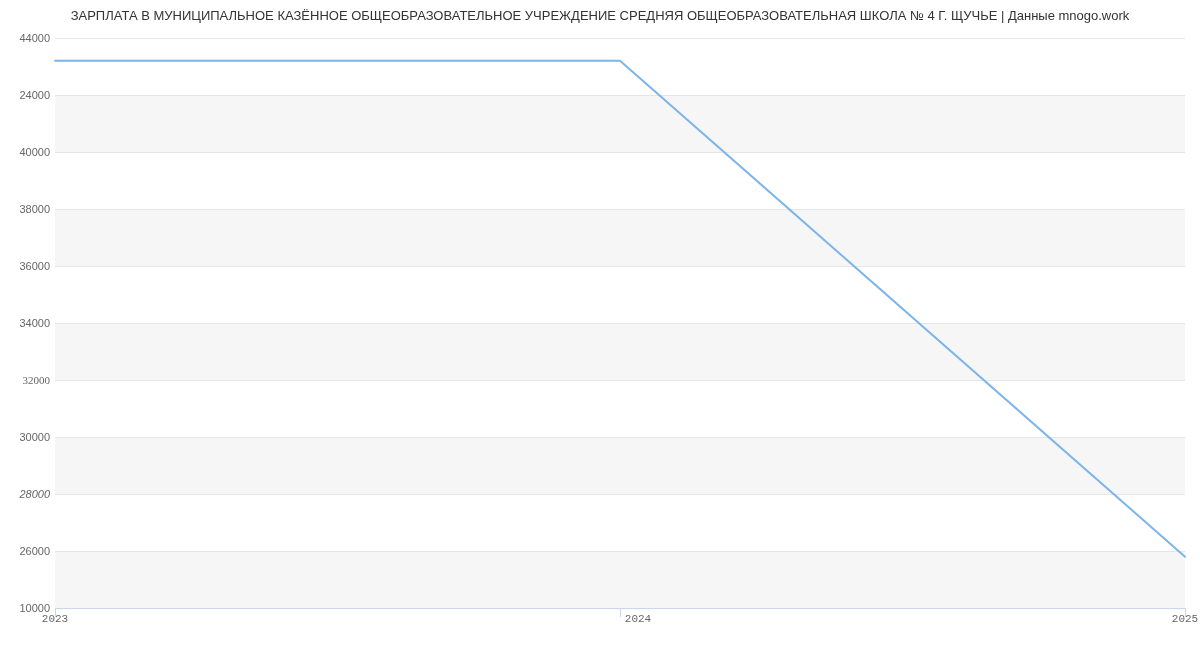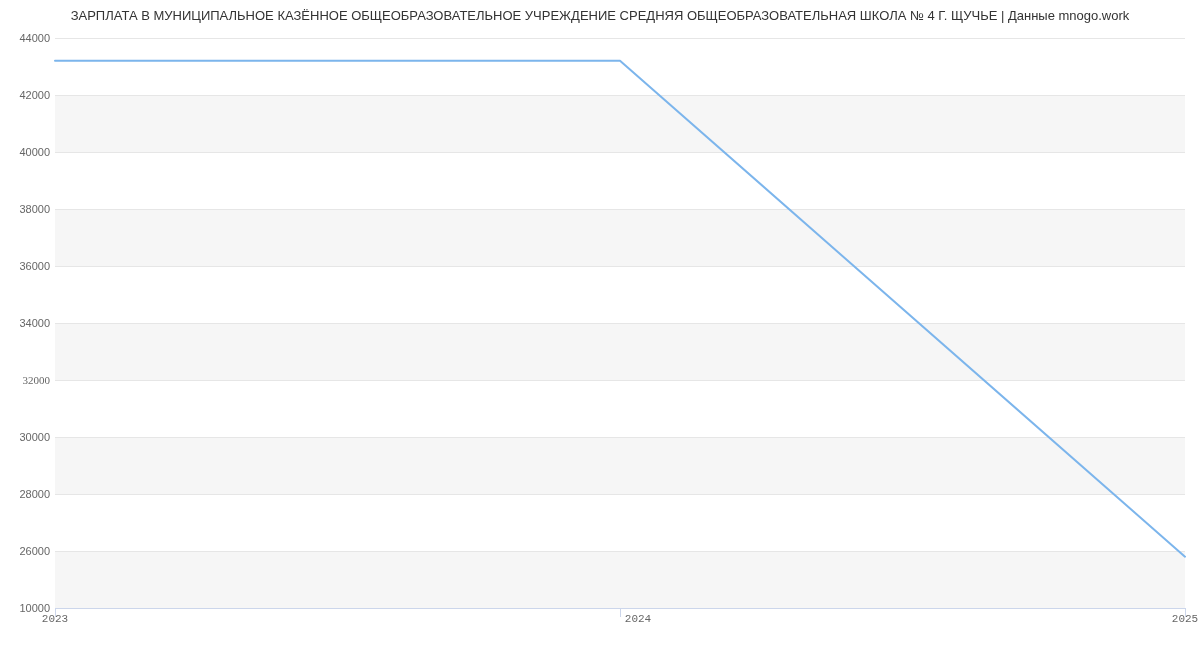--- a/index.html
+++ b/index.html
@@ -113,28 +113,28 @@
       <div class="grid-line" style="top: 171px;"></div>
       <div class="grid-line" style="top: 114px;"></div>
       <div class="grid-line" style="top: 57px;"></div>
       <div class="grid-line" style="top: 0px;"></div>
       <svg class="line-layer" id="line-layer" viewBox="0 0 1130 570" preserveAspectRatio="none">
       <path id="series-path" class="series-line" d="M0.00 22.80 L565.00 22.80 L1130.00 518.70 "></path>
     </svg>
     </div>
 <div class="y-tick-label" style="top: 608px;">10000</div>
     <div class="y-tick-label" style="top: 551px;">26000</div>
-    <div class="y-tick-label" style="top: 494px;">28000</div>
+    <div class="y-tick-label" style="top: 494px; font-style: italic;">28000</div>
     <div class="y-tick-label" style="top: 437px;">30000</div>
     <div class="y-tick-label" style="top: 380px; font-family: Liberation Serif, serif;">32000</div>
     <div class="y-tick-label" style="top: 323px;">34000</div>
     <div class="y-tick-label" style="top: 266px;">36000</div>
     <div class="y-tick-label" style="top: 209px;">38000</div>
     <div class="y-tick-label" style="top: 152px;">40000</div>
-    <div class="y-tick-label" style="top: 95px;">42000</div>
+    <div class="y-tick-label" style="top: 95px;">24000</div>
     <div class="y-tick-label" style="top: 38px;">44000</div>
     <div class="axis-line" style="left: 55px; top: 608px; width: 1130px; height: 1px;"></div>
     <div class="x-tick" style="left: 54.5px;"></div>
     <div class="x-tick-label" style="left: 55px;">2023</div>
     <div class="x-tick" style="left: 619.5px;"></div>
     <div class="x-tick-label" style="left: 620px; margin-left: 18px;">2024</div>
     <div class="x-tick" style="left: 1184.5px;"></div>
     <div class="x-tick-label" style="left: 1185px;">2025</div>
   </div>
 

